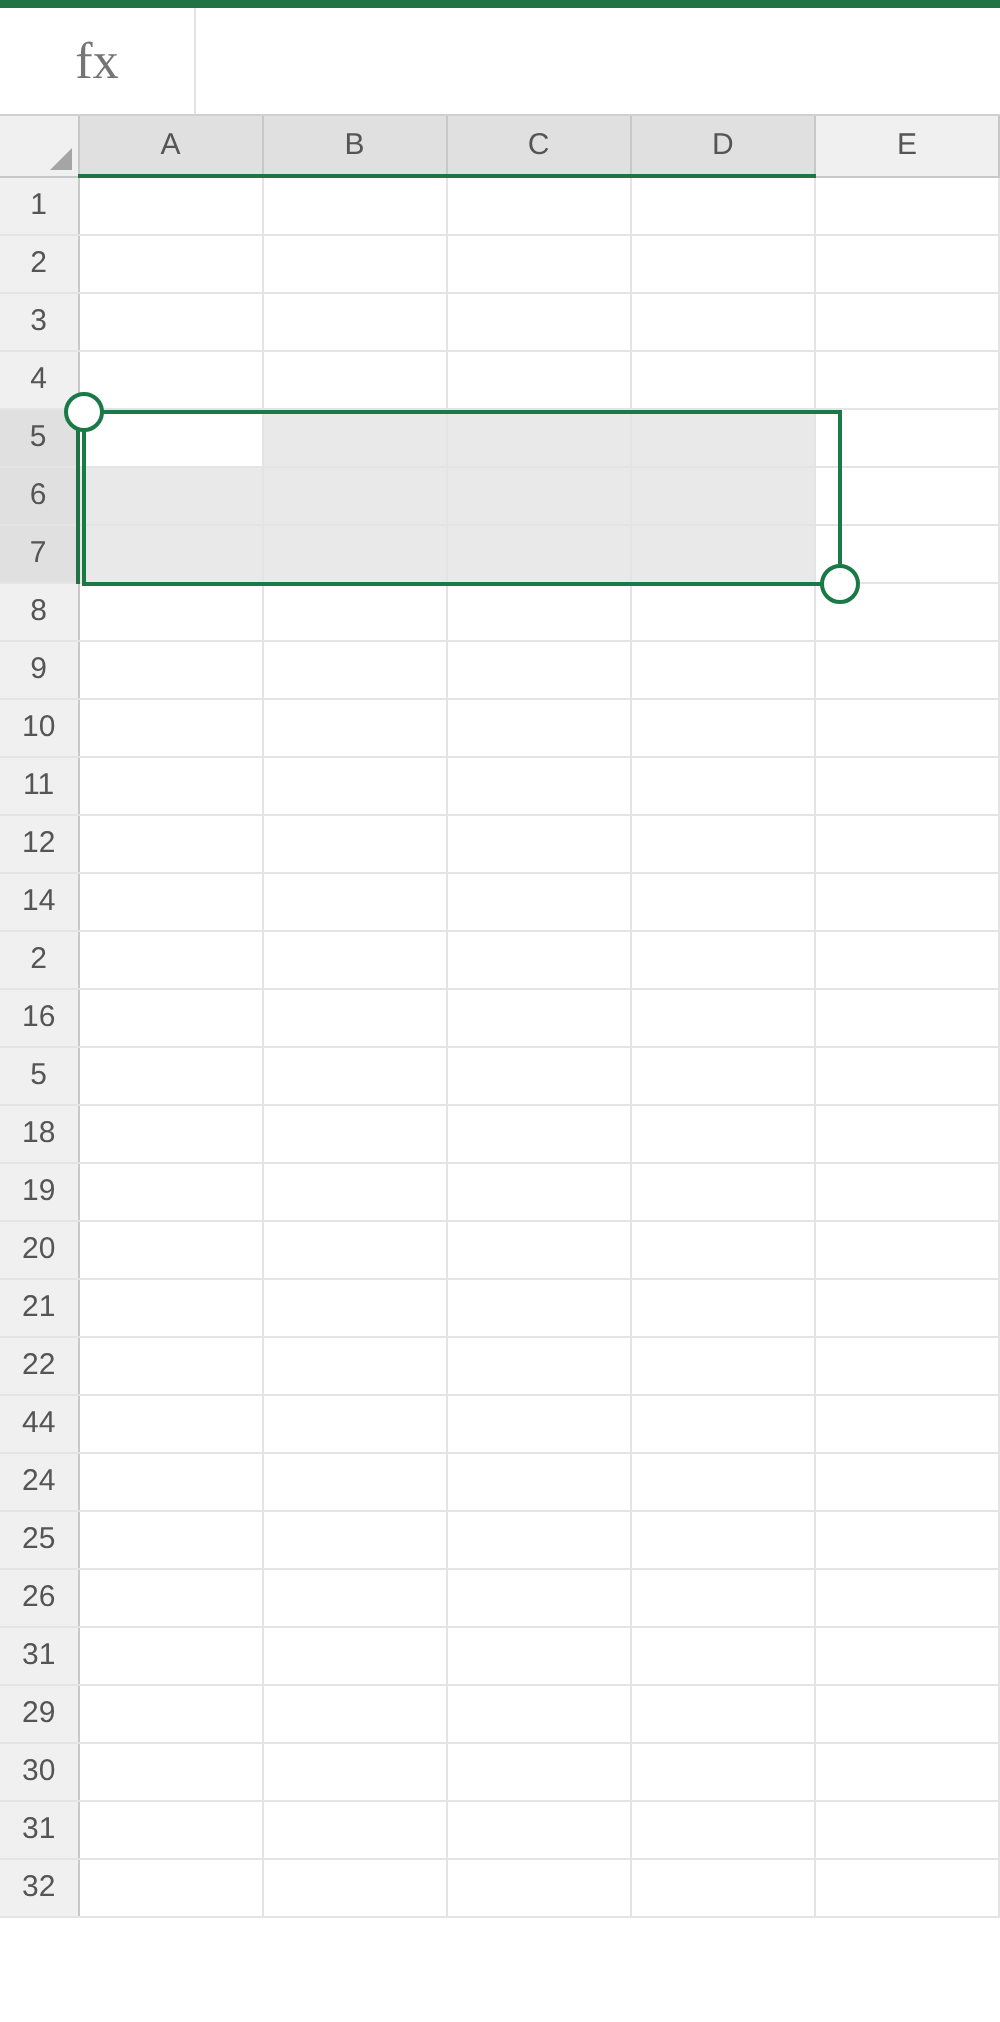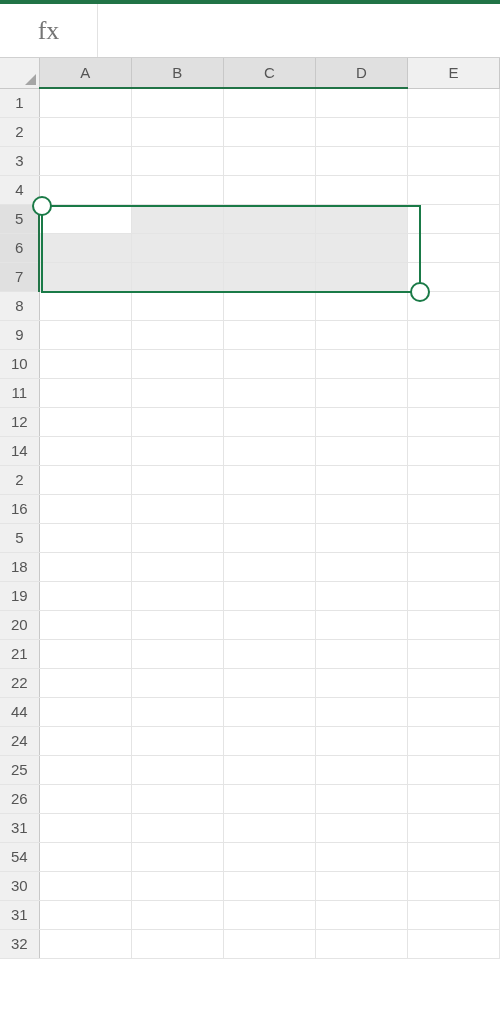--- a/index.html
+++ b/index.html
@@ -356,21 +356,21 @@
         </tr>
     <tr>
           <td class="row-header">31</td>
           <td class="cell"></td>
           <td class="cell"></td>
           <td class="cell"></td>
           <td class="cell"></td>
           <td class="cell"></td>
         </tr>
     <tr>
-          <td class="row-header">54</td>
+          <td class="row-header">29</td>
           <td class="cell"></td>
           <td class="cell"></td>
           <td class="cell"></td>
           <td class="cell"></td>
           <td class="cell"></td>
         </tr>
     <tr>
           <td class="row-header">30</td>
           <td class="cell"></td>
           <td class="cell"></td>

